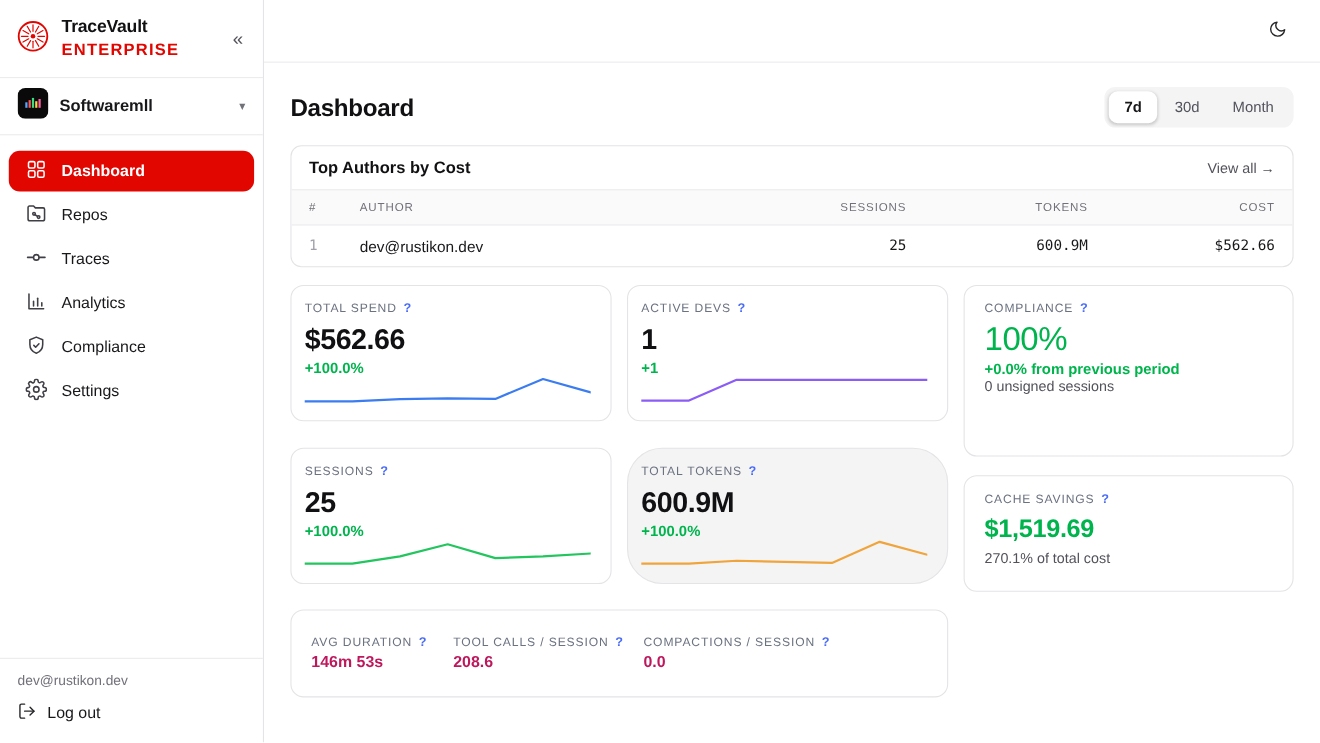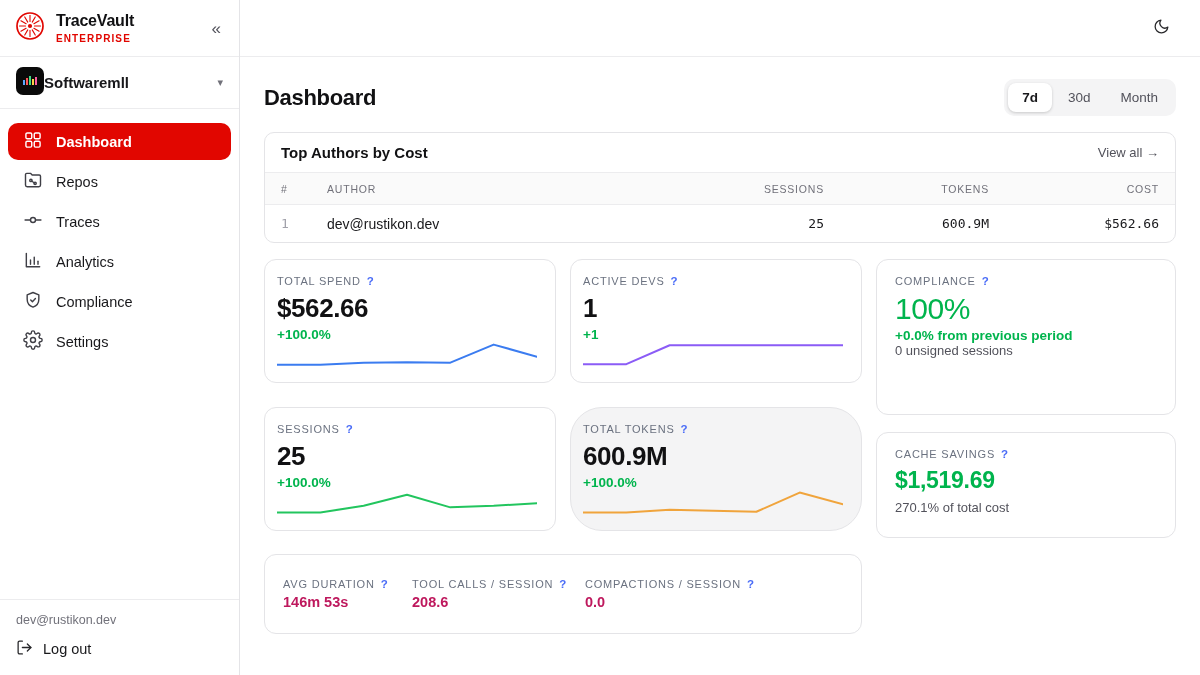--- a/index.html
+++ b/index.html
@@ -7,26 +7,26 @@
   body {
     font-family:"Liberation Sans", sans-serif;
     color:#18181b; background:#fff;
     display:flex; overflow:hidden;
     -webkit-font-smoothing:antialiased;
   }
   .mono { font-family:"DejaVu Sans Mono", monospace; }
 
   
   .sidebar { width:240px; flex:0 0 240px; border-right:1px solid #e4e4e7; display:flex; flex-direction:column; background:#fff; }
-  .side-header { height:57px; display:flex; align-items:center; gap:10px; padding:0 14px; border-bottom:1px solid #ececee; }
+  .side-header { height:71px; display:flex; align-items:center; gap:10px; padding:0 14px; border-bottom:1px solid #ececee; }
   .brand-text { line-height:1.1; }
   .brand-name { font-size:16px; font-weight:700; color:#111113; letter-spacing:-0.2px; }
-  .brand-tier { font-size:10px; font-weight:700; color:#e10600; letter-spacing:1.1px; margin-top:4px; }
+  .brand-tier { font-size:15px; font-weight:700; color:#e10600; letter-spacing:1.1px; margin-top:4px; }
   .collapse-btn { margin-left:auto; background:none; border:none; font-size:17px; color:#52525b; cursor:pointer; line-height:1; padding:2px 4px; }
-  .org-row { height:52px; display:flex; align-items:center; padding:0 16px; border-bottom:1px solid #ececee; cursor:pointer; }
+  .org-row { height:52px; display:flex; align-items:center; gap:10px; padding:0 16px; border-bottom:1px solid #ececee; cursor:pointer; }
   .org-name { font-size:15px; font-weight:600; color:#18181b; }
   .org-caret { margin-left:auto; color:#71717a; font-size:11px; }
   .nav { padding:14px 8px 0 8px; }
   .nav-item { display:flex; align-items:center; gap:13px; height:37px; padding:0 15px; border-radius:10px; font-size:14.5px; font-weight:500; color:#18181b; cursor:pointer; margin-bottom:3px; }
   .nav-item svg { width:20px; height:20px; stroke:#3f3f46; stroke-width:1.7; fill:none; stroke-linecap:round; stroke-linejoin:round; flex:0 0 20px; }
   .nav-item.active { background:#e10600; color:#fff; font-weight:600; }
   .nav-item.active svg { stroke:#fff; }
   .side-footer { margin-top:auto; border-top:1px solid #ececee; padding:13px 16px 16px 16px; }
   .footer-email { font-size:12.5px; color:#71717a; margin-bottom:12px; }
   .logout-row { display:flex; align-items:center; gap:10px; font-size:14.5px; font-weight:500; color:#18181b; cursor:pointer; }

